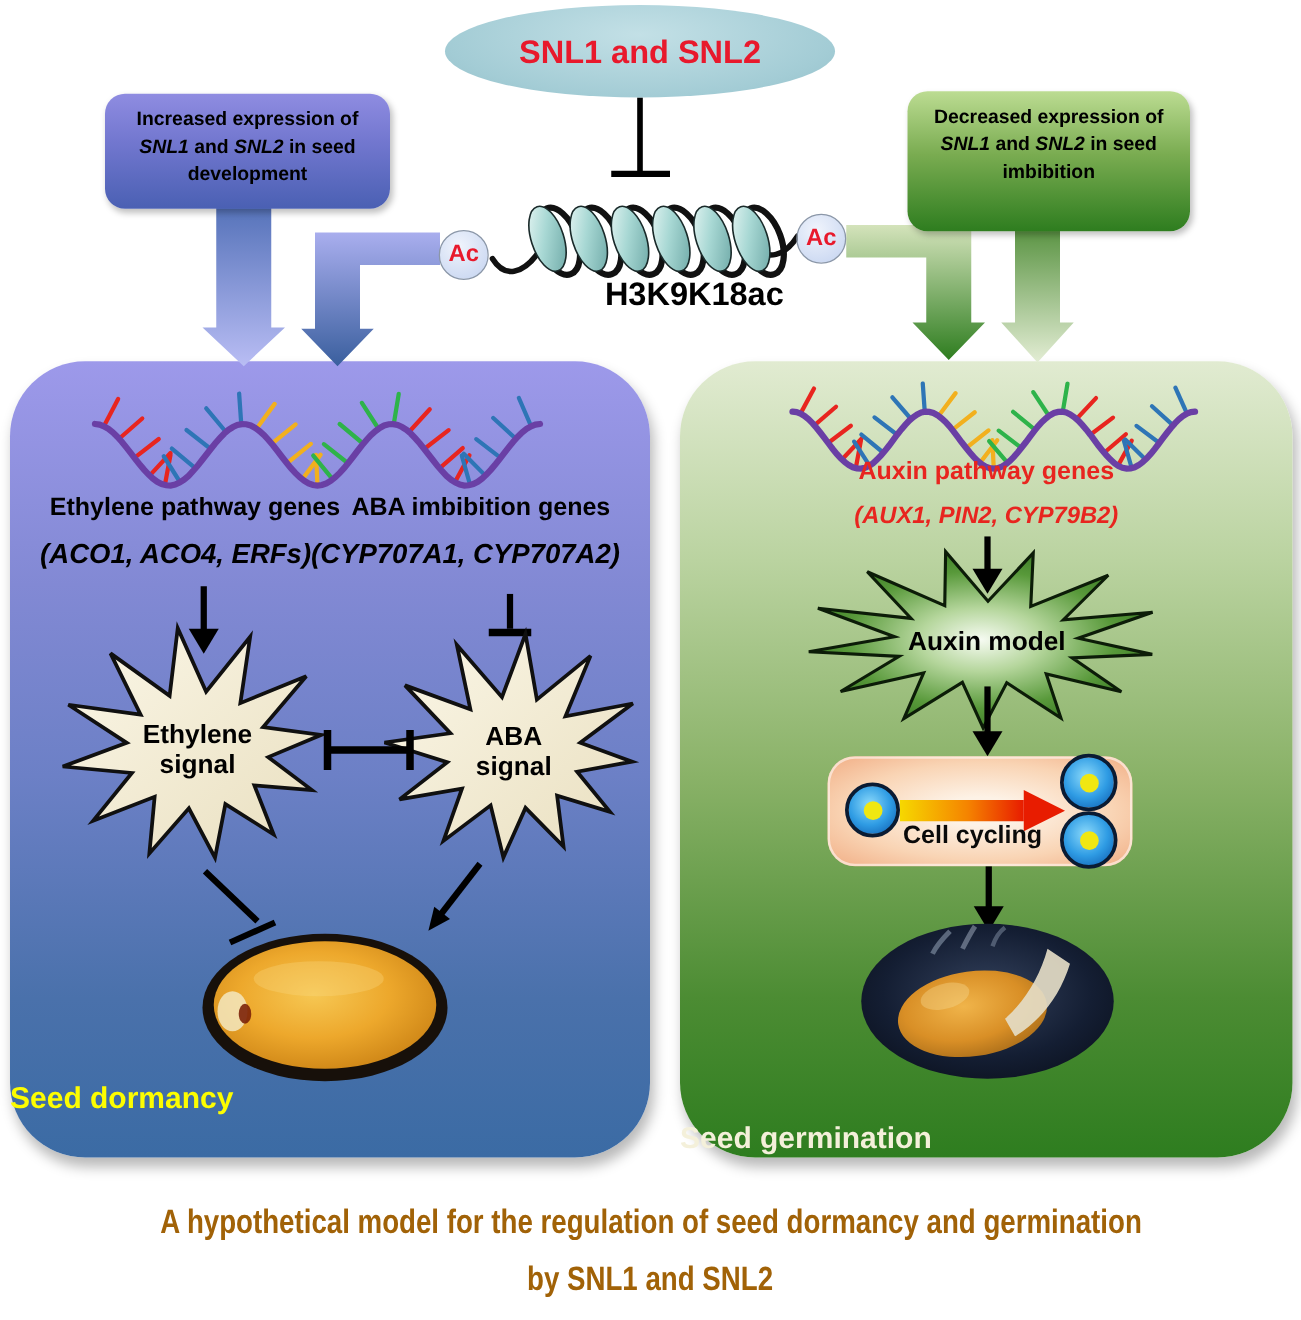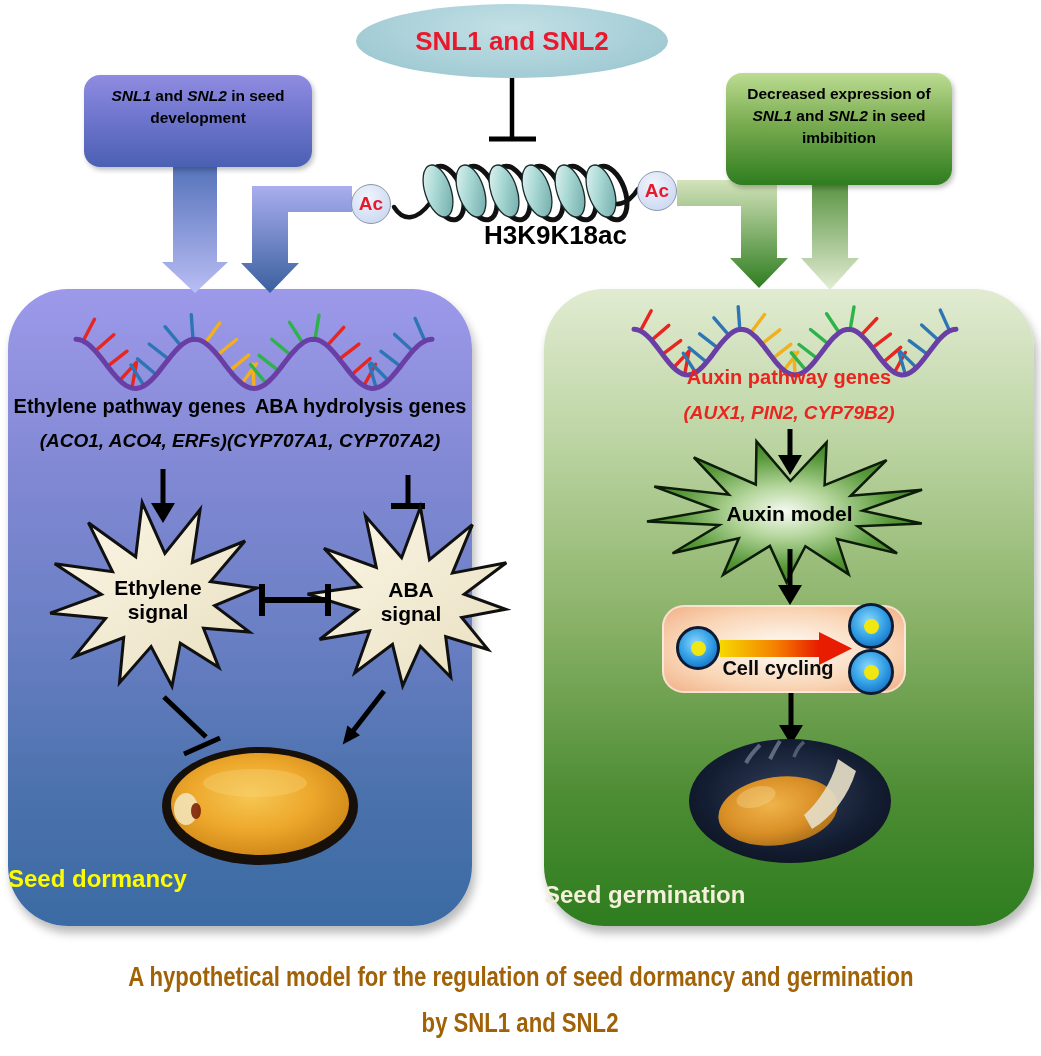--- a/index.html
+++ b/index.html
@@ -27,39 +27,39 @@
     background:radial-gradient(circle at 40% 32%,#f0f4fc 0%,#ccd9f2 80%);
     border:1px solid #8b97a8;display:flex;align-items:center;justify-content:center;
     color:#e8192c;font-size:19px;z-index:7;box-sizing:border-box;}
 
   .histone-label{position:absolute;left:387px;top:220px;width:240px;text-align:right;
     font-size:26px;color:#000;z-index:6;}
 
   
   .panel{position:absolute;top:289px;height:637px;border-radius:60px;z-index:1;
     box-shadow:3px 7px 10px rgba(0,0,0,.28);}
-  .panel.bluep{left:8px;width:464px;
+  .panel.bluep{left:8px;width:512px;
     background:linear-gradient(180deg,#9d99ea 0%,#8289d4 28%,#6c80c6 52%,#4a71ab 80%,#3b6ba4 100%);}
   .panel.greenp{left:544px;width:490px;
     background:linear-gradient(180deg,#e1ebd1 0%,#bad3a0 25%,#8ab268 52%,#4c8c33 80%,#2e7d1f 100%);}
 
   .headrow{position:absolute;left:0;top:106px;width:100%;display:flex;justify-content:center;
     gap:9px;font-size:20px;color:#000;}
   .generow{position:absolute;left:0;top:141px;width:100%;display:flex;justify-content:center;
-    font-size:19px;color:#000;font-style:italic;text-align:center;}
+    font-size:22px;color:#000;font-style:italic;text-align:center;}
   .redtext{color:#e8251f;}
   .heading-center{position:absolute;left:0;width:100%;text-align:center;color:#e8251f;font-size:20px;}
 
   .starwrap{position:absolute;display:flex;align-items:center;justify-content:center;}
   .starwrap svg{position:absolute;left:0;top:0;width:100%;height:100%;overflow:visible;}
   .startext{position:relative;text-align:center;font-size:21px;line-height:1.12;color:#000;}
 
   .outcome{position:absolute;left:0;width:100%;text-align:left;font-size:24px;}
   .outcome.yellow{color:#fdfd00;top:576px;}
-  .outcome.cream{color:#f4f0da;top:592px;}
+  .outcome.cream{color:#f4f0da;top:608px;}
 
   
   .cellbox{position:absolute;left:118px;top:316px;width:244px;height:88px;border-radius:22px;
     background:radial-gradient(ellipse at 50% 50%,#fdf2e6 18%,#f9d4b4 62%,#f1ad84 100%);
     box-shadow:inset 0 0 0 2px rgba(255,255,255,.55);}
   .cell{position:absolute;border-radius:50%;box-sizing:border-box;
     background:radial-gradient(circle at 44% 38%,#7dd0f7 8%,#2f9ce4 52%,#0d5cb0 96%);
     border:3px solid #0a1b33;}
   .cell::after{content:"";position:absolute;left:50%;top:50%;width:15px;height:15px;
     margin:-7.5px 0 0 -7.5px;border-radius:50%;background:#f0e712;}
@@ -103,20 +103,21 @@
     <polygon fill="url(#lgLE)" points="352,186 252,186 252,263 241,263 270,293 299,263 288,263 288,212 352,212"></polygon>
     <polygon fill="url(#lgRE)" points="677,180 777,180 777,258 788,258 759,288 730,258 741,258 741,206 677,206"></polygon>
     <polygon fill="url(#lgRS)" points="812,162 848,162 848,258 859,258 830,290 801,258 812,258"></polygon>
   </svg>
 
   <div class="abs snl-ellipse">
     <span>SNL1 and SNL2</span>
   </div>
 
   <div class="info-box blue">
+    <div>Increased expression of</div>
     <div><i>SNL1</i> <span>and</span> <i>SNL2</i> <span>in seed</span></div>
     <div>development</div>
   </div>
 
   <div class="info-box green">
     <div>Decreased expression of</div>
     <div><i>SNL1</i> <span>and</span> <i>SNL2</i> <span>in seed</span></div>
     <div>imbibition</div>
   </div>
 
@@ -183,21 +184,21 @@
         <line x1="308.1" y1="75.0" x2="301.4" y2="51.4" stroke="#2e75b6" stroke-width="3.4" stroke-linecap="round"></line>
         <line x1="320.3" y1="67.5" x2="303.0" y2="50.0" stroke="#2e75b6" stroke-width="3.4" stroke-linecap="round"></line>
         <line x1="332.5" y1="53.3" x2="313.0" y2="38.3" stroke="#2e75b6" stroke-width="3.4" stroke-linecap="round"></line>
         <line x1="344.7" y1="38.0" x2="326.6" y2="21.4" stroke="#2e75b6" stroke-width="3.4" stroke-linecap="round"></line>
         <line x1="356.9" y1="28.0" x2="347.1" y2="5.4" stroke="#2e75b6" stroke-width="3.4" stroke-linecap="round"></line>
         <path d="M8.0,26.2 L11.6,26.7 L15.1,28.0 L18.7,30.1 L22.2,32.9 L25.8,36.4 L29.4,40.4 L32.9,44.7 L36.5,49.3 L40.0,53.9 L43.6,58.4 L47.2,62.7 L50.7,66.5 L54.3,69.8 L57.8,72.4 L61.4,74.2 L65.0,75.2 L68.5,75.4 L72.1,74.7 L75.6,73.1 L79.2,70.7 L82.8,67.7 L86.3,64.0 L89.9,59.9 L93.4,55.4 L97.0,50.8 L100.6,46.2 L104.1,41.8 L107.7,37.7 L111.2,34.0 L114.8,30.9 L118.4,28.6 L121.9,27.0 L125.5,26.3 L129.0,26.4 L132.6,27.4 L136.2,29.3 L139.7,31.9 L143.3,35.2 L146.8,39.0 L150.4,43.2 L154.0,47.8 L157.5,52.4 L161.1,57.0 L164.6,61.3 L168.2,65.3 L171.8,68.8 L175.3,71.6 L178.9,73.7 L182.4,75.0 L186.0,75.4 L189.6,75.0 L193.1,73.7 L196.7,71.6 L200.2,68.8 L203.8,65.3 L207.4,61.3 L210.9,57.0 L214.5,52.4 L218.0,47.8 L221.6,43.2 L225.2,39.0 L228.7,35.2 L232.3,31.9 L235.8,29.3 L239.4,27.4 L243.0,26.4 L246.5,26.3 L250.1,27.0 L253.6,28.6 L257.2,30.9 L260.8,34.0 L264.3,37.7 L267.9,41.8 L271.4,46.2 L275.0,50.8 L278.6,55.4 L282.1,59.9 L285.7,64.0 L289.2,67.7 L292.8,70.7 L296.4,73.1 L299.9,74.7 L303.5,75.4 L307.0,75.2 L310.6,74.2 L314.2,72.4 L317.7,69.8 L321.3,66.5 L324.8,62.7 L328.4,58.4 L332.0,53.9 L335.5,49.3 L339.1,44.7 L342.6,40.4 L346.2,36.4 L349.8,32.9 L353.3,30.1 L356.9,28.0 L360.4,26.7 L364.0,26.2" fill="none" stroke="#6a3fa5" stroke-width="5" stroke-linecap="round"></path>
       </svg>
 
     <div class="headrow">
       <span>Ethylene pathway genes</span>
-      <span>ABA hydrolysis genes</span>
+      <span>ABA imbibition genes</span>
     </div>
     <div class="generow">
       <span>(ACO1, ACO4, ERFs)</span>
       <span>(CYP707A1, CYP707A2)</span>
     </div>
 
     <svg class="abs" style="left:138px;top:178px;width:34px;height:58px" viewBox="0 0 34 58">
       <line x1="17" y1="2" x2="17" y2="38" stroke="#000" stroke-width="5"></line>
       <polygon points="5,36 29,36 17,56" fill="#000"></polygon>
     </svg>

